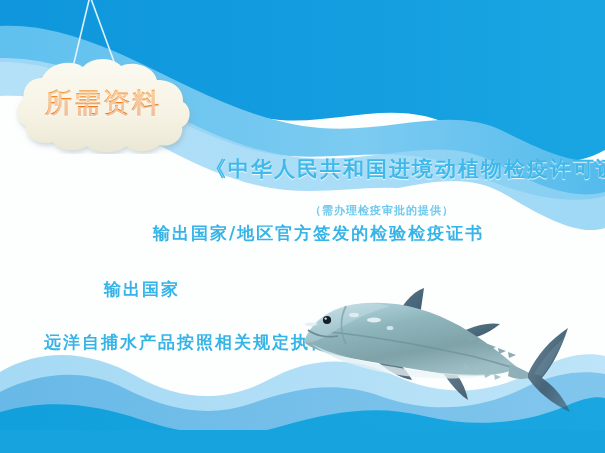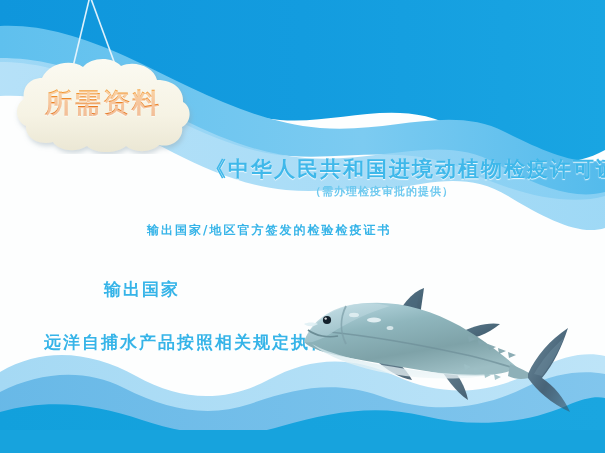--- a/index.html
+++ b/index.html
@@ -65,32 +65,32 @@
   }
   #req-line-0 {
     left: 205px;
     top: 155px;
     font-size: 21px;
     color: #3fb8ea;
   }
   #req-sub-0 {
     position: absolute;
     left: 310px;
-    top: 184px;
+    top: 203px;
     font-size: 11px;
     font-weight: bold;
     color: #6ec9ef;
     letter-spacing: 1px;
     white-space: nowrap;
     font-family: "DejaVu Sans", "Liberation Sans", sans-serif;
   }
   #req-line-1 {
-    left: 147px;
+    left: 153px;
     top: 222px;
-    font-size: 12px;
+    font-size: 17px;
   }
   #req-line-2 {
     left: 104px;
     top: 278px;
     font-size: 17px;
   }
   #req-line-3 {
     left: 44px;
     top: 331px;
     font-size: 17px;

